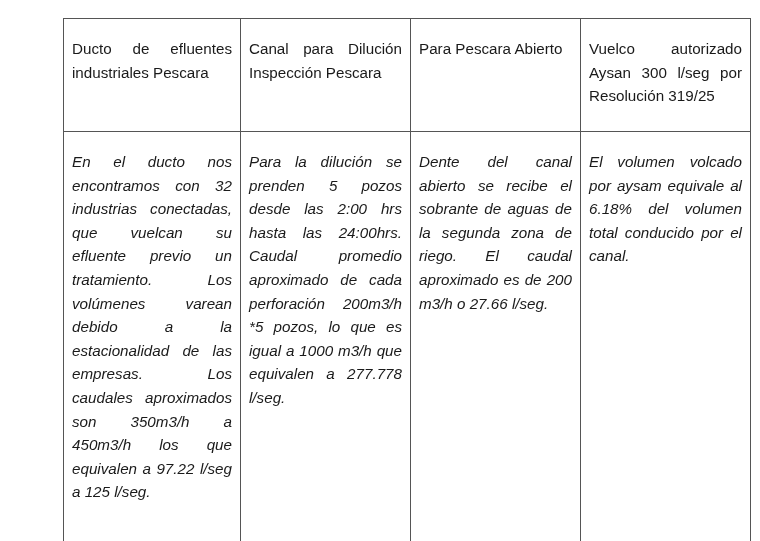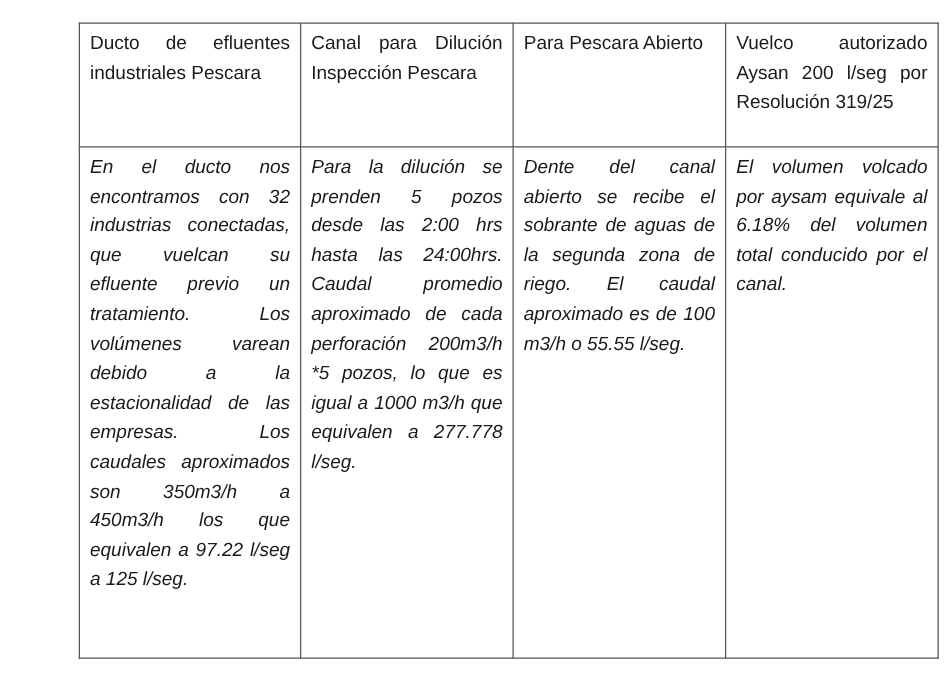--- a/index.html
+++ b/index.html
@@ -5,21 +5,21 @@
   html, body { margin: 0; padding: 0; background: #ffffff; }
   body { width: 760px; height: 541px; position: relative; overflow: hidden;
          font-family: "Liberation Sans", "DejaVu Sans", sans-serif; color: #1a1a1a; }
   table.doc-table {
     position: absolute; left: 63px; top: 18px;
     width: 687px; border-collapse: collapse; table-layout: fixed;
   }
   table.doc-table td {
     border: 1px solid #555;
     vertical-align: top;
-    padding: 4px 8px 4px 8px;
+    padding: 18px 8px 4px 8px;
     font-size: 15.2px;
     line-height: 23.6px;
     text-align: justify;
     text-align-last: left;
     word-spacing: 0px;
   }
   col.c1 { width: 177px; }
   col.c2 { width: 170px; }
   col.c3 { width: 170px; }
   col.c4 { width: 170px; }
@@ -42,31 +42,31 @@
     <td>
           <span class="cell-text">Ducto de efluentes industriales Pescara</span>
         </td>
     <td>
           <span class="cell-text">Canal para Dilución Inspección Pescara</span>
         </td>
     <td>
           <span class="cell-text">Para Pescara Abierto</span>
         </td>
     <td>
-          <span class="cell-text">Vuelco autorizado Aysan 200 l/seg por Resolución 319/25</span>
+          <span class="cell-text">Vuelco autorizado Aysan 300 l/seg por Resolución 319/25</span>
         </td>
   </tr>
   <tr class="body-row">
     <td>
           <span class="cell-text">En el ducto nos encontramos con 32 industrias conectadas, que vuelcan su efluente previo un tratamiento. Los volúmenes varean debido a la estacionalidad de las empresas. Los caudales aproximados son 350m3/h a 450m3/h los que equivalen a 97.22 l/seg a 125 l/seg.</span>
         </td>
     <td>
           <span class="cell-text">Para la dilución se prenden 5 pozos desde las 2:00 hrs hasta las 24:00hrs. Caudal promedio aproximado de cada perforación 200m3/h *5 pozos, lo que es igual a 1000 m3/h que equivalen a 277.778 l/seg.</span>
         </td>
     <td>
-          <span class="cell-text">Dente del canal abierto se recibe el sobrante de aguas de la segunda zona de riego. El caudal aproximado es de 100 m3/h o 55.55 l/seg.</span>
+          <span class="cell-text">Dente del canal abierto se recibe el sobrante de aguas de la segunda zona de riego. El caudal aproximado es de 200 m3/h o 27.66 l/seg.</span>
         </td>
     <td>
           <span class="cell-text">El volumen volcado por aysam equivale al 6.18% del volumen total conducido por el canal.</span>
         </td>
   </tr>
 </tbody>
   </table>
 
 </body></html>

